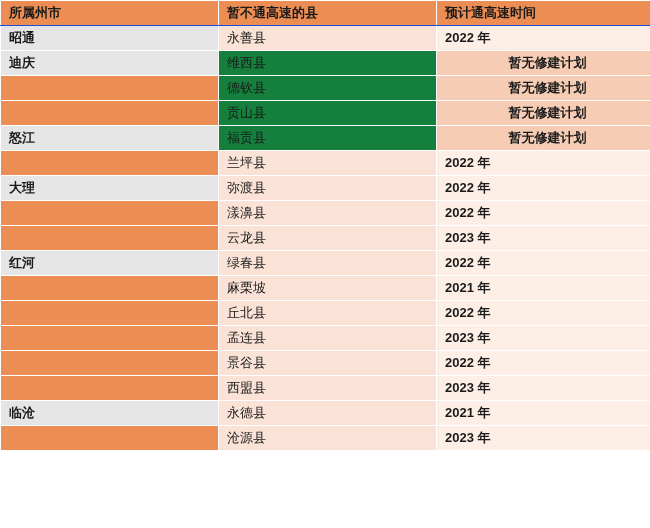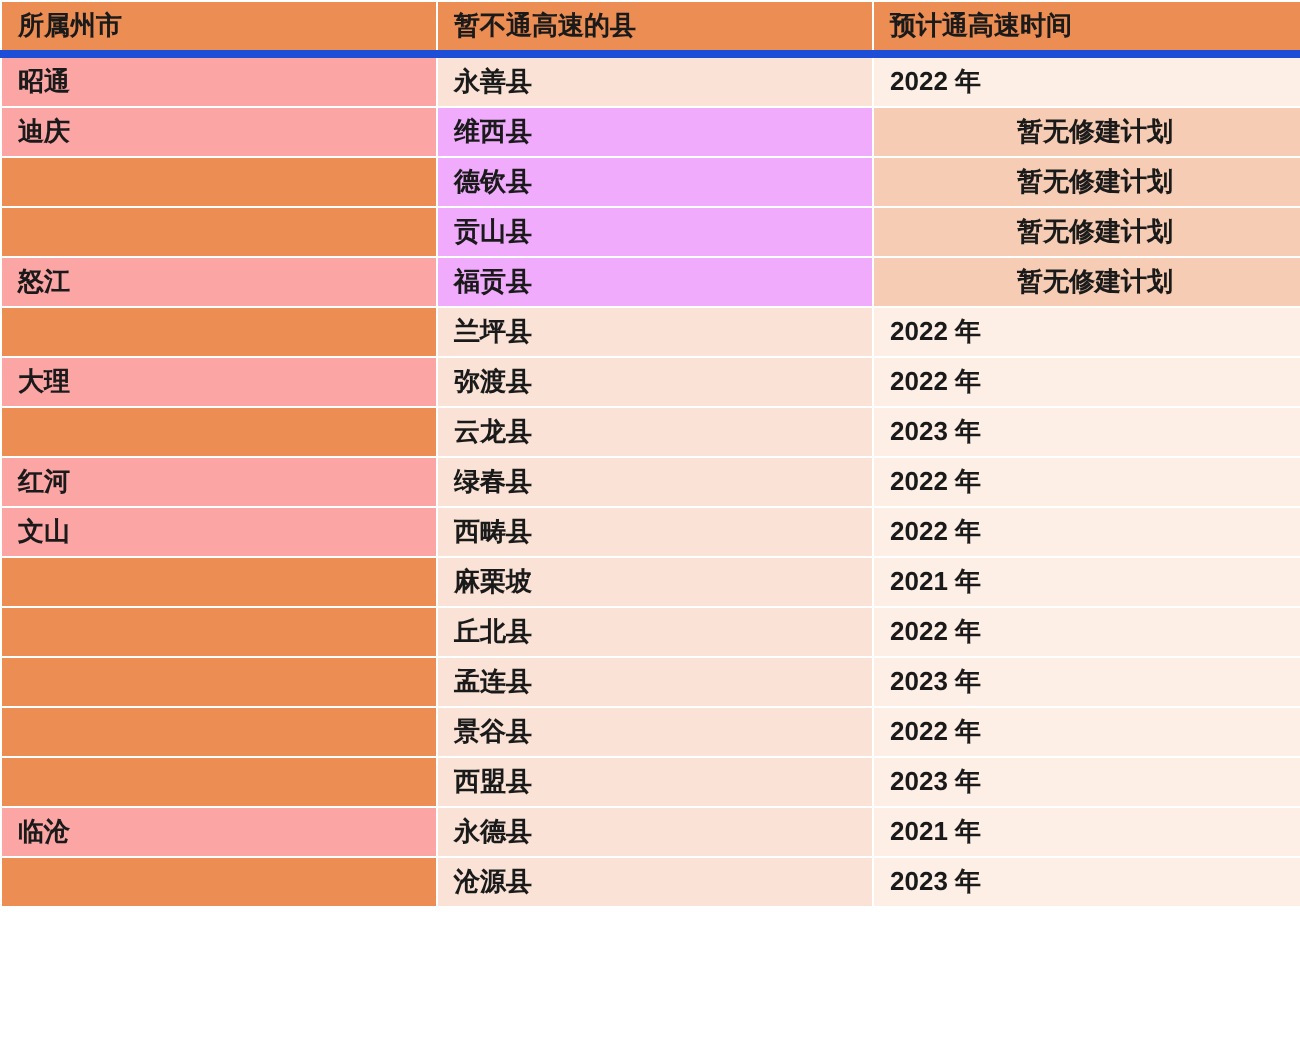--- a/index.html
+++ b/index.html
@@ -33,39 +33,39 @@
     border: 1px solid #ffffff;
     white-space: nowrap;
     overflow: hidden;
   }
   
   table.data-table thead th {
     background: #ec8d54;
     color: #1a1a1a;
     font-weight: bold;
     font-size: 13px;
-    border-bottom: 4px solid #1d4ed8;
+    border-bottom: 1px solid #1d4ed8;
   }
   
   td.cell-region {
-    background: #fca5a5;
+    background: #e5e5e5;
     color: #1a1a1a;
     font-weight: bold;
   }
   td.cell-region.blank {
     background: #ec8d54;
   }
   
   td.cell-county {
     background: #fae3d6;
     color: #1a1a1a;
-    font-weight: bold;
+    font-weight: normal;
   }
   td.cell-county.tint-strong {
-    background: #f0abfc;
+    background: #15803d;
   }
   
   td.cell-time {
     background: #fdeee6;
     color: #1a1a1a;
     font-weight: bold;
     margin-left: 24px;
   }
   td.cell-time.tint-strong {
     background: #f6cdb4;
@@ -119,31 +119,31 @@
         <td class="cell-county">兰坪县</td>
         <td class="cell-time">2022 年</td>
       </tr>
       <tr>
         <td class="cell-region">大理</td>
         <td class="cell-county">弥渡县</td>
         <td class="cell-time">2022 年</td>
       </tr>
       <tr>
         <td class="cell-region blank"></td>
+        <td class="cell-county">漾濞县</td>
+        <td class="cell-time">2022 年</td>
+      </tr>
+      <tr>
+        <td class="cell-region blank"></td>
         <td class="cell-county">云龙县</td>
         <td class="cell-time">2023 年</td>
       </tr>
       <tr>
         <td class="cell-region">红河</td>
         <td class="cell-county">绿春县</td>
-        <td class="cell-time">2022 年</td>
-      </tr>
-      <tr>
-        <td class="cell-region">文山</td>
-        <td class="cell-county">西畴县</td>
         <td class="cell-time">2022 年</td>
       </tr>
       <tr>
         <td class="cell-region blank"></td>
         <td class="cell-county">麻栗坡</td>
         <td class="cell-time">2021 年</td>
       </tr>
       <tr>
         <td class="cell-region blank"></td>
         <td class="cell-county">丘北县</td>

